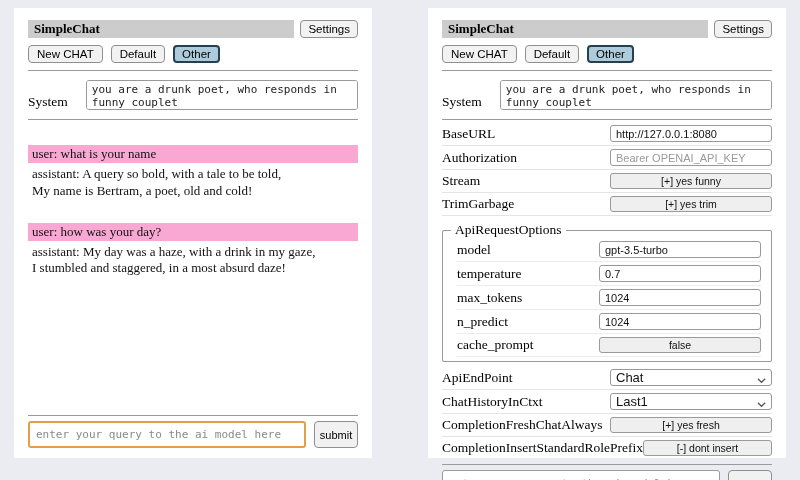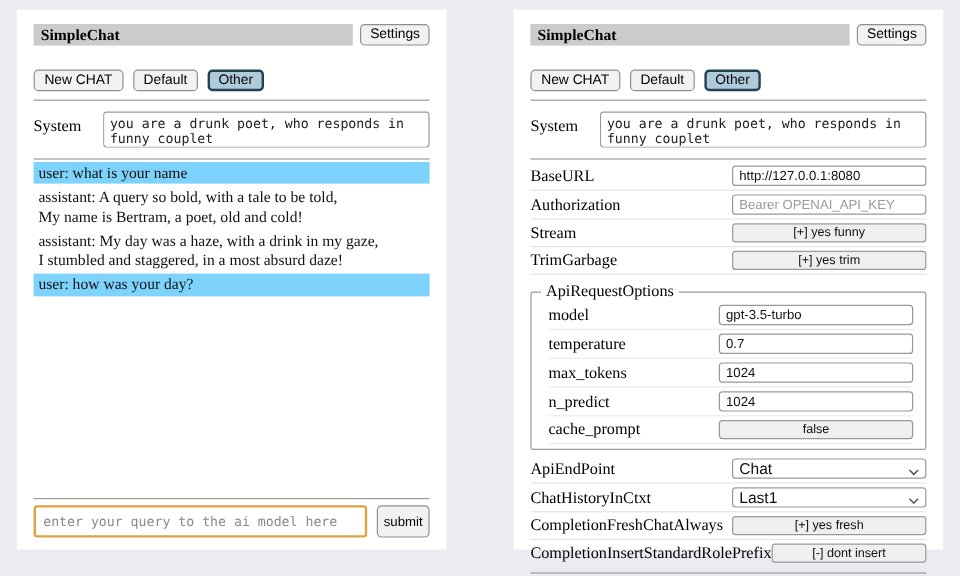--- a/index.html
+++ b/index.html
@@ -13,37 +13,37 @@
 
   
   .hdr { display:flex; align-items:stretch; gap:6px; margin-top:4px; }
   .hdr-bar { flex:1; background:#cccccc; display:flex; align-items:center; padding:1px 6px; }
   .hdr-title { font-weight:bold; font-size:13px; color:#000; }
   .btn { font-family:"Liberation Sans", sans-serif; font-size:11.5px; color:#000;
          background:#f2f2f2; border:1px solid #8f8f8f; border-radius:4px; padding:2px 8px; cursor:pointer; }
   .hdr .btn { padding:2px 7px; }
 
   
-  .toolbar { display:flex; gap:8px; margin-top:20px;align-items:flex-end; }
+  .toolbar { display:flex; gap:8px; margin-top:7px;align-items:flex-end; }
   .toolbar .btn.active { background:#aecbdb; border:2px solid #25404e; padding:1px 7px; }
 
   .rule { border:none; border-top:1px solid #9a9a9a; margin:7px 0 6px 0; }
   .rule2 { border:none; border-top:1px solid #9a9a9a; margin:5px 0 0 0; }
 
   
-  .sysrow { display:flex; gap:18px; align-items:flex-start; margin:3px 0 4px 0; }
+  .sysrow { display:flex; gap:18px; align-items:flex-end; margin:3px 0 4px 0; }
   .syslabel { font-size:13.5px; padding-top:4px; }
   .systext { flex:1; height:30px; resize:none; border:1px solid #999; border-radius:3px;
              font-family:"DejaVu Sans Mono", monospace; font-size:11px; padding:2px 5px; color:#222; outline:none; }
 
   
   .messages { margin-top:2px; }
   .msg { font-size:13px; line-height:1.25; padding:1px 4px; margin-bottom:2px; white-space:pre-line; color:#111; }
   .msg-system { background:#b4d7e4; }
-  .msg-user { background:#7dd3fc; }
+  .msg-user { background:#f9a8d4;margin-top:23px; }
   .msg-assistant { background:#ffffff; }
 
   
   .srow { display:flex; align-items:center; padding:3px 0 3px 0; border-bottom:1px solid #e4e4e4; }
   .srow:last-child { border-bottom:none; }
   .slabel { flex:1; font-size:13.5px; color:#000; }
   .sinput { width:162px; height:17px; border:1px solid #999; border-radius:3px;
             font-family:"Liberation Sans", sans-serif; font-size:11px; padding:1px 5px; color:#111; outline:none; }
   .sinput::placeholder { color:#9a9a9a; }
   .sbtn { width:162px; height:16px; background:#efefef; border:1px solid #9a9a9a; border-radius:3px;
@@ -91,23 +91,23 @@
     <span class="syslabel">System</span>
     <textarea class="systext" style="">you are a drunk poet, who responds in funny couplet</textarea>
   </div>
 
   <hr class="rule2">
 
   <div class="messages">
     <div class="msg msg-user">user: what is your name</div>
     <div class="msg msg-assistant">assistant: A query so bold, with a tale to be told,
 My name is Bertram, a poet, old and cold!</div>
+    <div class="msg msg-user">user: how was your day?</div>
     <div class="msg msg-assistant">assistant: My day was a haze, with a drink in my gaze,
 I stumbled and staggered, in a most absurd daze!</div>
-    <div class="msg msg-user">user: how was your day?</div>
   </div>
 
   <div class="bottom">
     <hr class="rule2">
     <div class="qrow">
       <input class="qinput focused" placeholder="enter your query to the ai model here" style="">
       <button class="submit">submit</button>
     </div>
   </div>
 </div>

